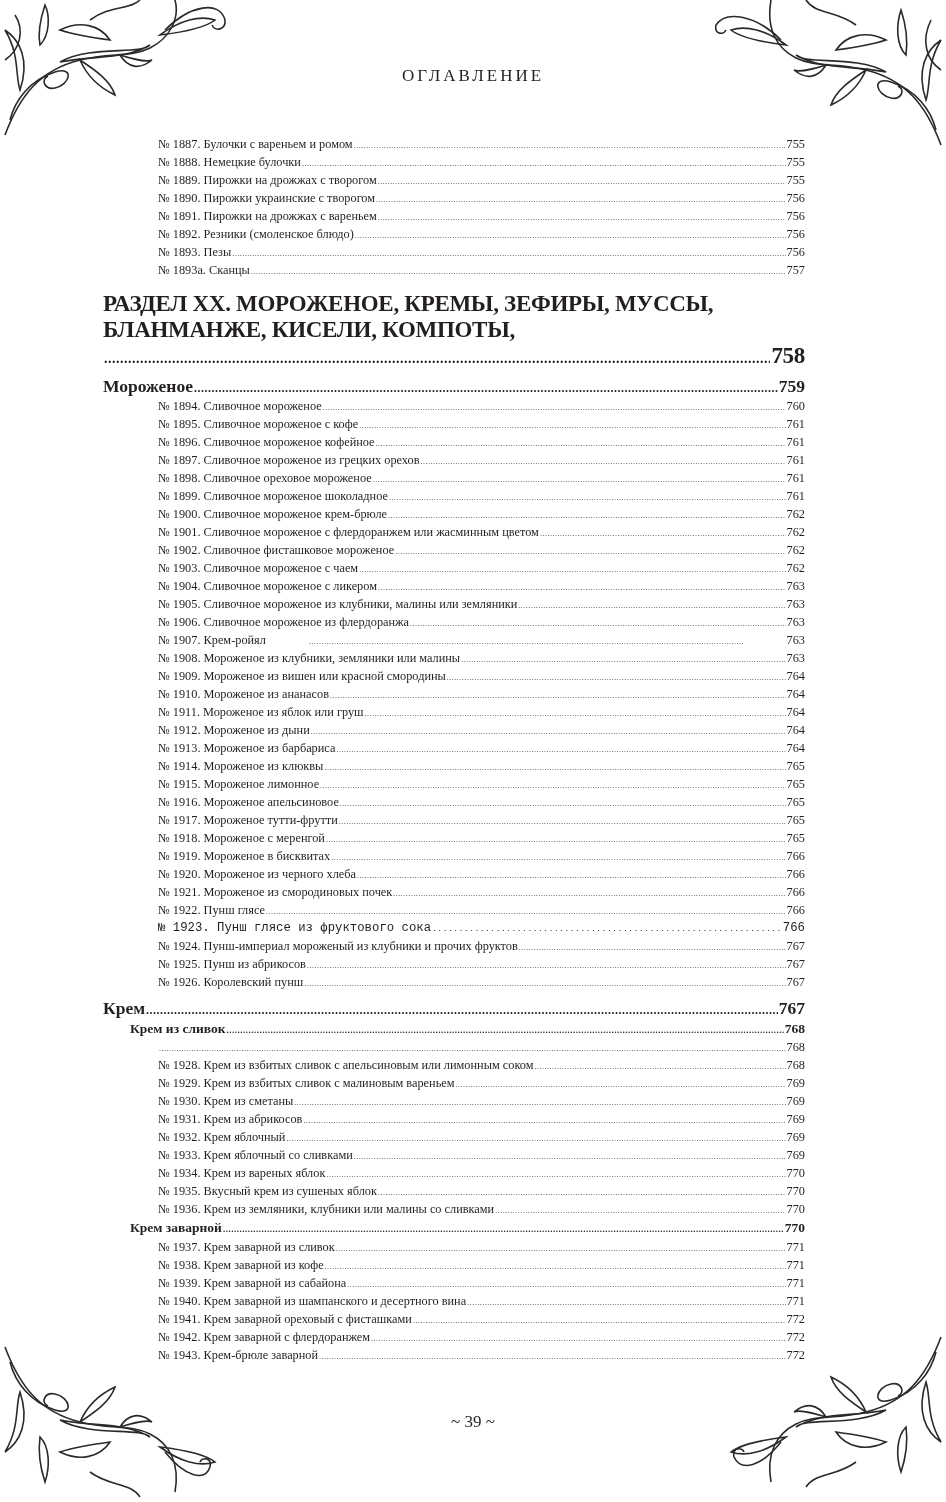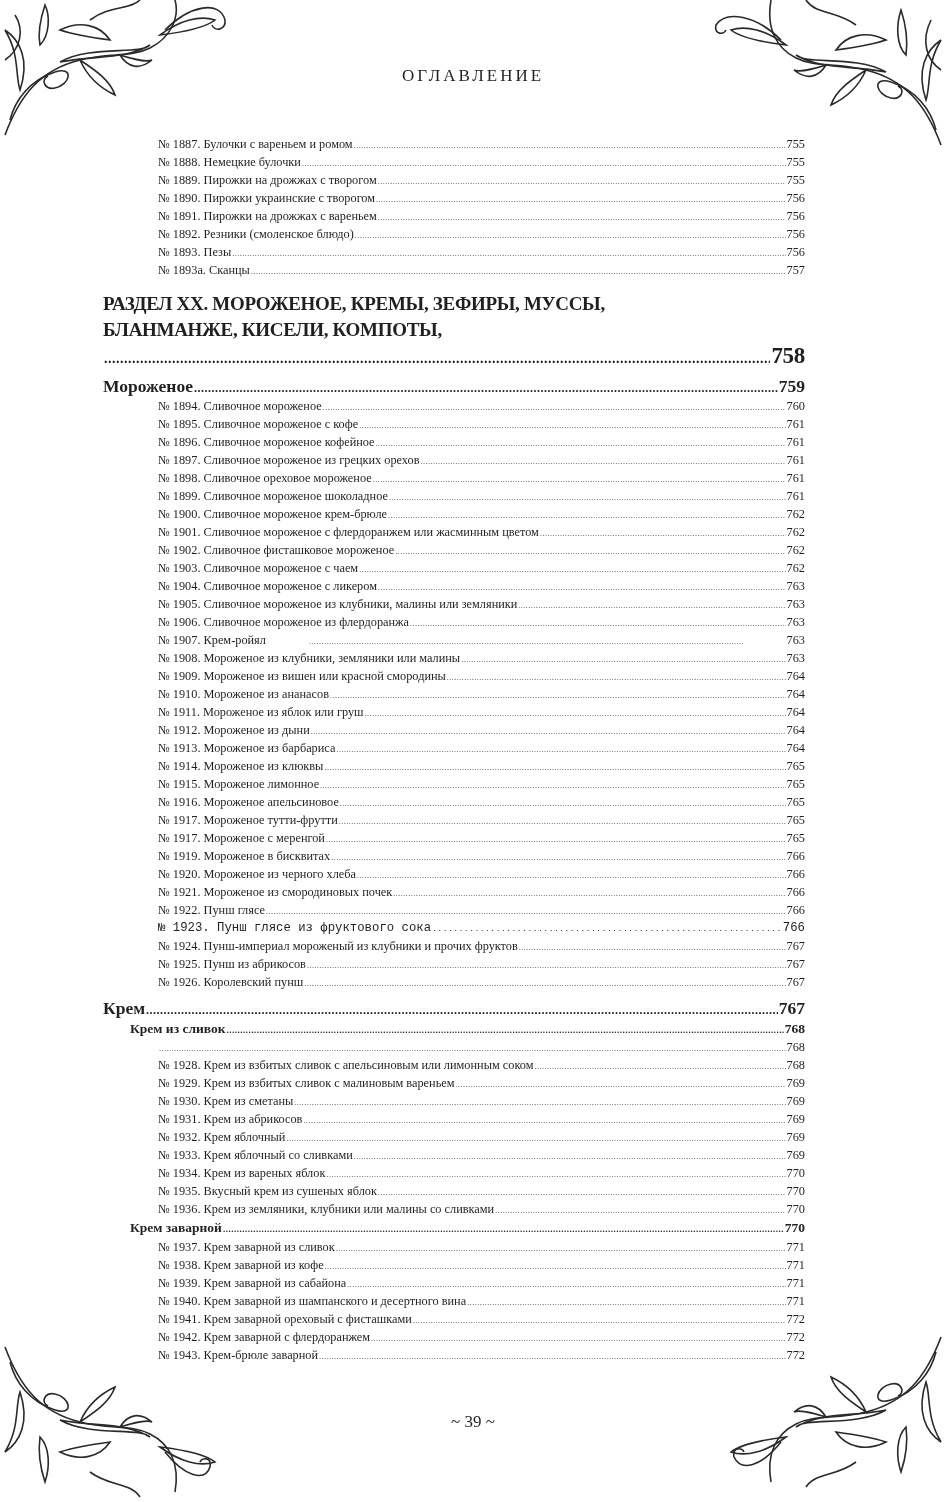--- a/index.html
+++ b/index.html
@@ -12,21 +12,21 @@
   .toc { position:absolute; left:0; top:0; width:946px; }
   .row { position:absolute; display:flex; align-items:baseline; white-space:nowrap; }
   .row .label { flex:0 0 auto; }
   .row .dots { flex:1 1 auto; overflow:hidden; margin:0 1px; position:relative; }
   .row .dots::after { content:"................................................................................................................................................................................................................................................................................................................";
                        letter-spacing:0.5px; }
   .row .page { flex:0 0 auto; }
   .entry { left:158px; width:647px; height:18px; font-size:12.3px; line-height:18px; }
   .entry .dots::after { font-size:8px; }
   .part { left:103px; width:702px; font-size:23px; font-weight:bold; line-height:26px; letter-spacing:-0.3px; }
-  .part-line { position:absolute; left:103px; font-size:19px; font-weight:bold; line-height:26px; letter-spacing:-0.3px; white-space:nowrap; }
+  .part-line { position:absolute; left:103px; font-size:23px; font-weight:bold; line-height:26px; letter-spacing:-0.3px; white-space:nowrap; }
   .chapter { left:103px; width:702px; height:22px; font-size:17.5px; font-weight:bold; line-height:22px; }
   .chapter .dots::after { font-size:12px; }
   .sub { left:130px; width:675px; height:19px; font-size:13.5px; font-weight:bold; line-height:19px; }
   .sub .dots::after { font-size:9px; }
   .part .dots::after { font-size:14px; }
   .folio { position:absolute; top:1412px; left:0; width:946px; text-align:center; font-size:17px; }
 </style>
 </head>
 <body>
 
@@ -272,21 +272,21 @@
         <span class="label">№ 1916. Мороженое апельсиновое</span>
         <span class="dots"></span>
         <span class="page">765</span>
       </div>
       <div class="row entry" style="top: 811px;">
         <span class="label">№ 1917. Мороженое тутти-фрутти</span>
         <span class="dots"></span>
         <span class="page">765</span>
       </div>
       <div class="row entry" style="top: 829px;">
-        <span class="label">№ 1917. Мороженое с меренгой</span>
+        <span class="label">№ 1918. Мороженое с меренгой</span>
         <span class="dots"></span>
         <span class="page">765</span>
       </div>
       <div class="row entry" style="top: 847px;">
         <span class="label">№ 1919. Мороженое в бисквитах</span>
         <span class="dots"></span>
         <span class="page">766</span>
       </div>
       <div class="row entry" style="top: 865px;">
         <span class="label">№ 1920. Мороженое из черного хлеба</span>

